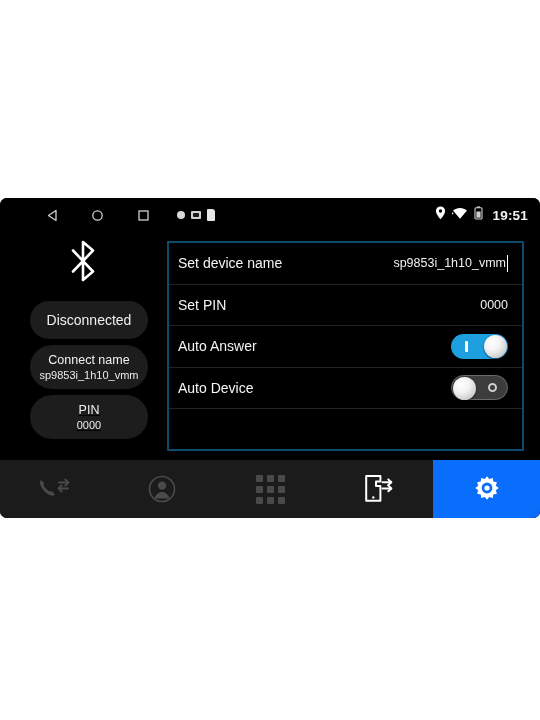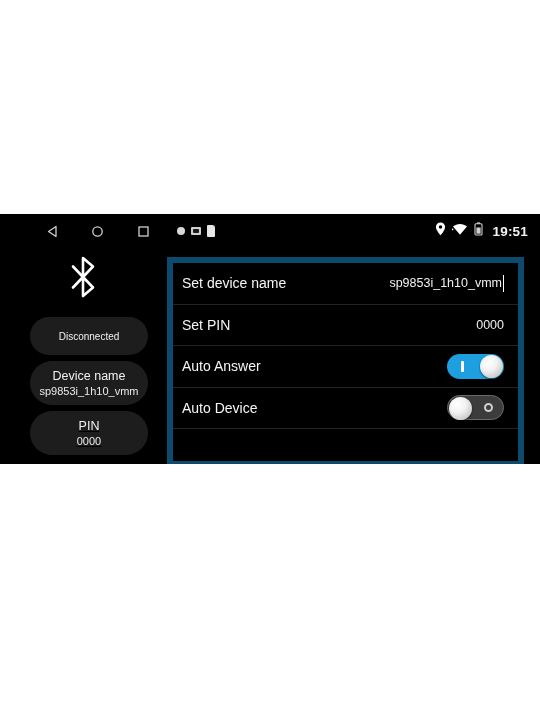--- a/index.html
+++ b/index.html
@@ -12,25 +12,26 @@
   }
   body {
     font-family: "Liberation Sans", sans-serif;
     -webkit-font-smoothing: antialiased;
   }
 
   
   #device {
     position: absolute;
     left: 0;
-    top: 214px;
+    top: 198px;
     width: 540px;
-    height: 250px;
+    height: 320px;
     background: #000000;
     overflow: hidden;
+    border-radius: 7px;
   }
 
   
   #statusbar {
     position: absolute;
     left: 0; top: 0;
     width: 540px;
     height: 34px;
     background: #000000;
   }
@@ -139,29 +140,29 @@
     font-size: 12.5px;
     line-height: 15px;
     white-space: nowrap;
   }
   .pill-sub {
     color: #eaeaea;
     font-size: 11px;
     line-height: 14px;
     white-space: nowrap;
   }
-  #pill-status .pill-title { font-size: 10px; }
+  #pill-status .pill-title { font-size: 14px; }
 
   
   #rightpanel {
     position: absolute;
     left: 167px; top: 9px;
     width: 357px;
     height: 210px;
-    border: 6px solid #0c4a6e;
+    border: 2px solid #0c4a6e;
     box-sizing: border-box;
     background: #000000;
   }
   .srow {
     position: relative;
     height: 41.5px;
     border-bottom: 1px solid #232323;
     display: flex;
     align-items: center;
     padding: 0 14px 0 9px;
@@ -322,21 +323,21 @@
         <svg width="36" height="46" viewBox="0 0 36 46" aria-hidden="true">
           <path d="M8 12.5 L28 33.5 L18 42 L18 4 L28 12.5 L8 33.5" fill="none" stroke="#ffffff" stroke-width="2.6" stroke-linejoin="round" stroke-linecap="round"></path>
         </svg>
       </div>
 
       <div class="pill" id="pill-status">
         <span class="pill-title">Disconnected</span>
       </div>
 
       <div class="pill" id="pill-device">
-        <span class="pill-title">Device name</span>
+        <span class="pill-title">Connect name</span>
         <span class="pill-sub">sp9853i_1h10_vmm</span>
       </div>
 
       <div class="pill" id="pill-pin">
         <span class="pill-title">PIN</span>
         <span class="pill-sub">0000</span>
       </div>
     </div>
 
     <div id="rightpanel">

